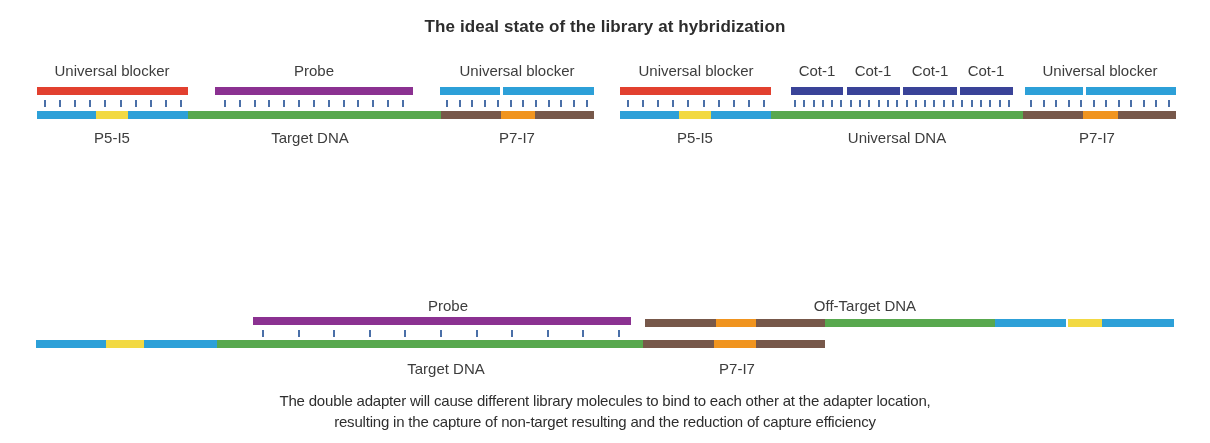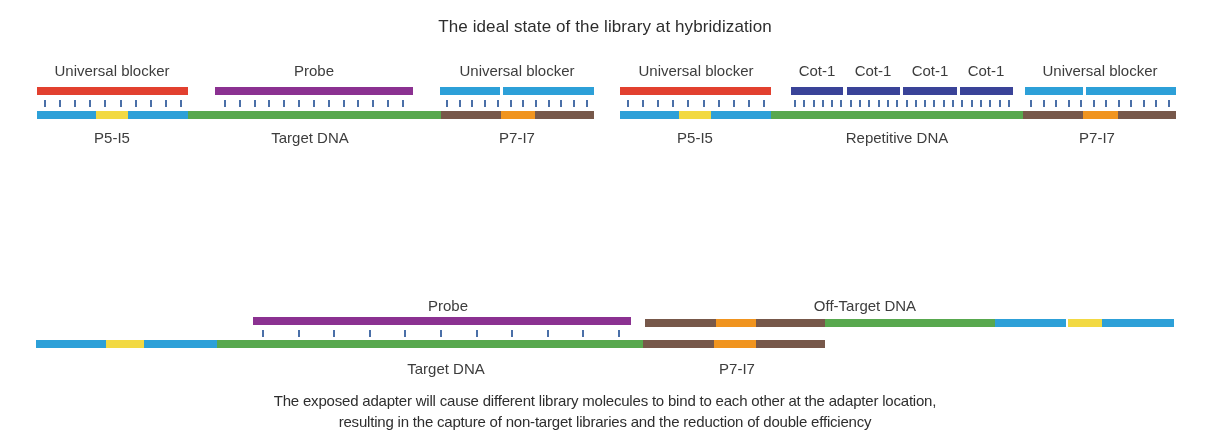--- a/index.html
+++ b/index.html
@@ -9,21 +9,21 @@
     height:443px;
     background:#ffffff;
     overflow:hidden;
     font-family:"Liberation Sans","DejaVu Sans",sans-serif;
   }
   .title{
     position:absolute;
     transform:translateX(-50%);
     white-space:nowrap;
     font-size:17px;
-    font-weight:400;
+    font-weight:700;
     color:#2d2d2d;
     letter-spacing:0.1px;
   }
   .caption{
     position:absolute;
     transform:translateX(-50%);
     white-space:nowrap;
     font-size:15px;
     font-weight:400;
     color:#2e2e2e;
@@ -50,22 +50,22 @@
     justify-content:space-between;
     align-items:flex-start;
   }
   .tick{width:2px;height:7px;}
 </style>
 </head>
 <body>
 
 <div class="canvas">
   <div class="title t-top">The ideal state of the library at hybridization</div>
-  <div class="caption c-b1">The exposed adapter will cause different library molecules to bind to each other at the adapter location,</div>
-  <div class="caption c-b2">resulting in the capture of non-target libraries and the reduction of double efficiency</div>
+  <div class="caption c-b1">The double adapter will cause different library molecules to bind to each other at the adapter location,</div>
+  <div class="caption c-b2">resulting in the capture of non-target resulting and the reduction of capture efficiency</div>
   <div id="fig-layer">
       <div class="diagram-label" style="left: 112px; top: 62px;">Universal blocker</div>
       <div class="diagram-label" style="left: 314px; top: 62px;">Probe</div>
       <div class="diagram-label" style="left: 517px; top: 62px;">Universal blocker</div>
       <div class="bar" style="left: 37px; top: 87px; width: 151px; height: 8px; background: rgb(226, 64, 47);"></div>
       <div class="bar" style="left: 215px; top: 87px; width: 198px; height: 8px; background: rgb(139, 49, 145);"></div>
       <div class="bar" style="left: 440px; top: 87px; width: 60px; height: 8px; background: rgb(45, 160, 216);"></div>
       <div class="bar" style="left: 503px; top: 87px; width: 91px; height: 8px; background: rgb(45, 160, 216);"></div>
       <div class="tick-row" style="left: 44px; top: 100px; width: 138px;">
         <div class="tick" style="background: rgb(74, 111, 168);"></div>
@@ -184,21 +184,21 @@
         <div class="tick" style="background: rgb(74, 111, 168);"></div>
       </div>
       <div class="bar" style="left: 620px; top: 111px; width: 59px; height: 8px; background: rgb(45, 160, 216);"></div>
       <div class="bar" style="left: 679px; top: 111px; width: 32px; height: 8px; background: rgb(242, 217, 67);"></div>
       <div class="bar" style="left: 711px; top: 111px; width: 60px; height: 8px; background: rgb(45, 160, 216);"></div>
       <div class="bar" style="left: 771px; top: 111px; width: 252px; height: 8px; background: rgb(88, 168, 78);"></div>
       <div class="bar" style="left: 1023px; top: 111px; width: 60px; height: 8px; background: rgb(119, 88, 74);"></div>
       <div class="bar" style="left: 1083px; top: 111px; width: 35px; height: 8px; background: rgb(240, 148, 31);"></div>
       <div class="bar" style="left: 1118px; top: 111px; width: 58px; height: 8px; background: rgb(119, 88, 74);"></div>
       <div class="diagram-label" style="left: 695px; top: 129px;">P5-I5</div>
-      <div class="diagram-label" style="left: 897px; top: 129px;">Repetitive DNA</div>
+      <div class="diagram-label" style="left: 897px; top: 129px;">Universal DNA</div>
       <div class="diagram-label" style="left: 1097px; top: 129px;">P7-I7</div>
       <div class="diagram-label" style="left: 448px; top: 297px;">Probe</div>
       <div class="diagram-label" style="left: 865px; top: 297px;">Off-Target DNA</div>
       <div class="bar" style="left: 253px; top: 317px; width: 378px; height: 8px; background: rgb(139, 49, 145);"></div>
       <div class="bar" style="left: 645px; top: 319px; width: 71px; height: 8px; background: rgb(119, 88, 74);"></div>
       <div class="bar" style="left: 716px; top: 319px; width: 40px; height: 8px; background: rgb(240, 148, 31);"></div>
       <div class="bar" style="left: 756px; top: 319px; width: 69px; height: 8px; background: rgb(119, 88, 74);"></div>
       <div class="bar" style="left: 825px; top: 319px; width: 170px; height: 8px; background: rgb(88, 168, 78);"></div>
       <div class="bar" style="left: 995px; top: 319px; width: 71px; height: 8px; background: rgb(45, 160, 216);"></div>
       <div class="bar" style="left: 1068px; top: 319px; width: 34px; height: 8px; background: rgb(242, 217, 67);"></div>

